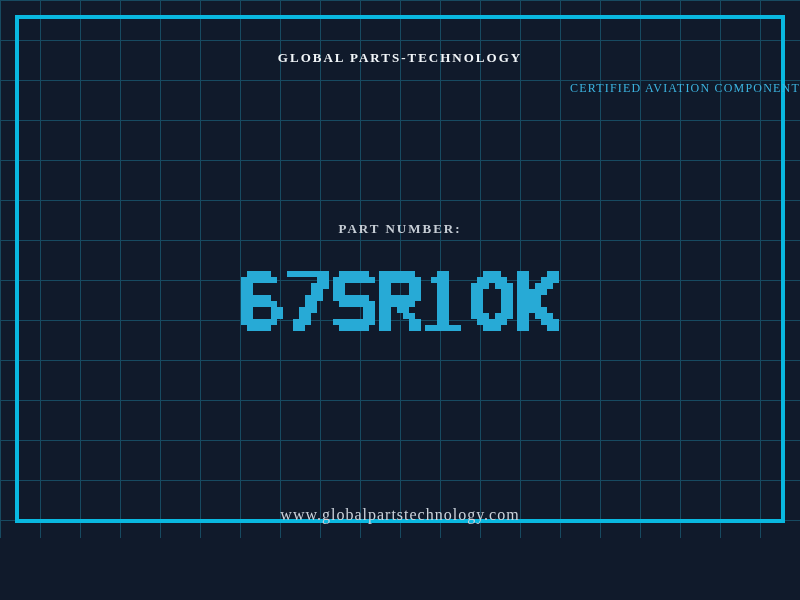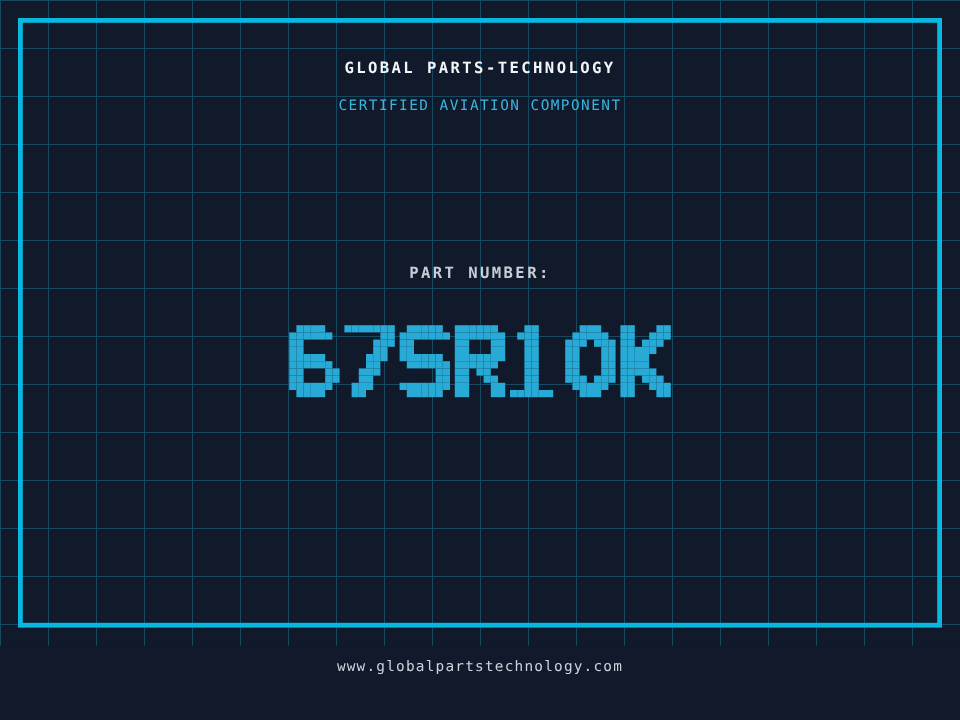--- a/index.html
+++ b/index.html
@@ -19,20 +19,21 @@
     font-family: "DejaVu Sans Mono", "Liberation Mono", monospace;
   }
   .stage {
     position: relative;
     width: 800px;
     height: 538px;
     background-color: var(--bg);
     background-image:
       repeating-linear-gradient(to right, var(--grid-line) 0 1px, transparent 1px 40px),
       repeating-linear-gradient(to bottom, var(--grid-line) 0 1px, transparent 1px 40px);
+    font-family: Liberation Serif, serif;
   }
   .frame {
     position: absolute;
     inset: 15px;
     border: 4px solid var(--frame);
   }
   .txt {
     position: absolute;
     left: 0;
     width: 100%;
@@ -44,32 +45,33 @@
     font-size: 13px;
     font-weight: bold;
     letter-spacing: 2px;
     color: var(--title);
   }
   .cert {
     top: 81px;
     font-size: 12px;
     letter-spacing: 1.2px;
     color: var(--subtitle);
+    text-align: right;
   }
   .pn-label {
     top: 221px;
     font-size: 13px;
     font-weight: bold;
     letter-spacing: 2px;
     color: var(--label);
     text-align: center;
   }
   .website {
-    top: 548px;
-    font-size: 12px;
+    top: 506px;
+    font-size: 16px;
     letter-spacing: 1px;
     color: var(--footer);
   }
   .pn-display {
     position: absolute;
     top: 271px;
     left: 0;
     width: 100%;
     display: flex;
     justify-content: center;

